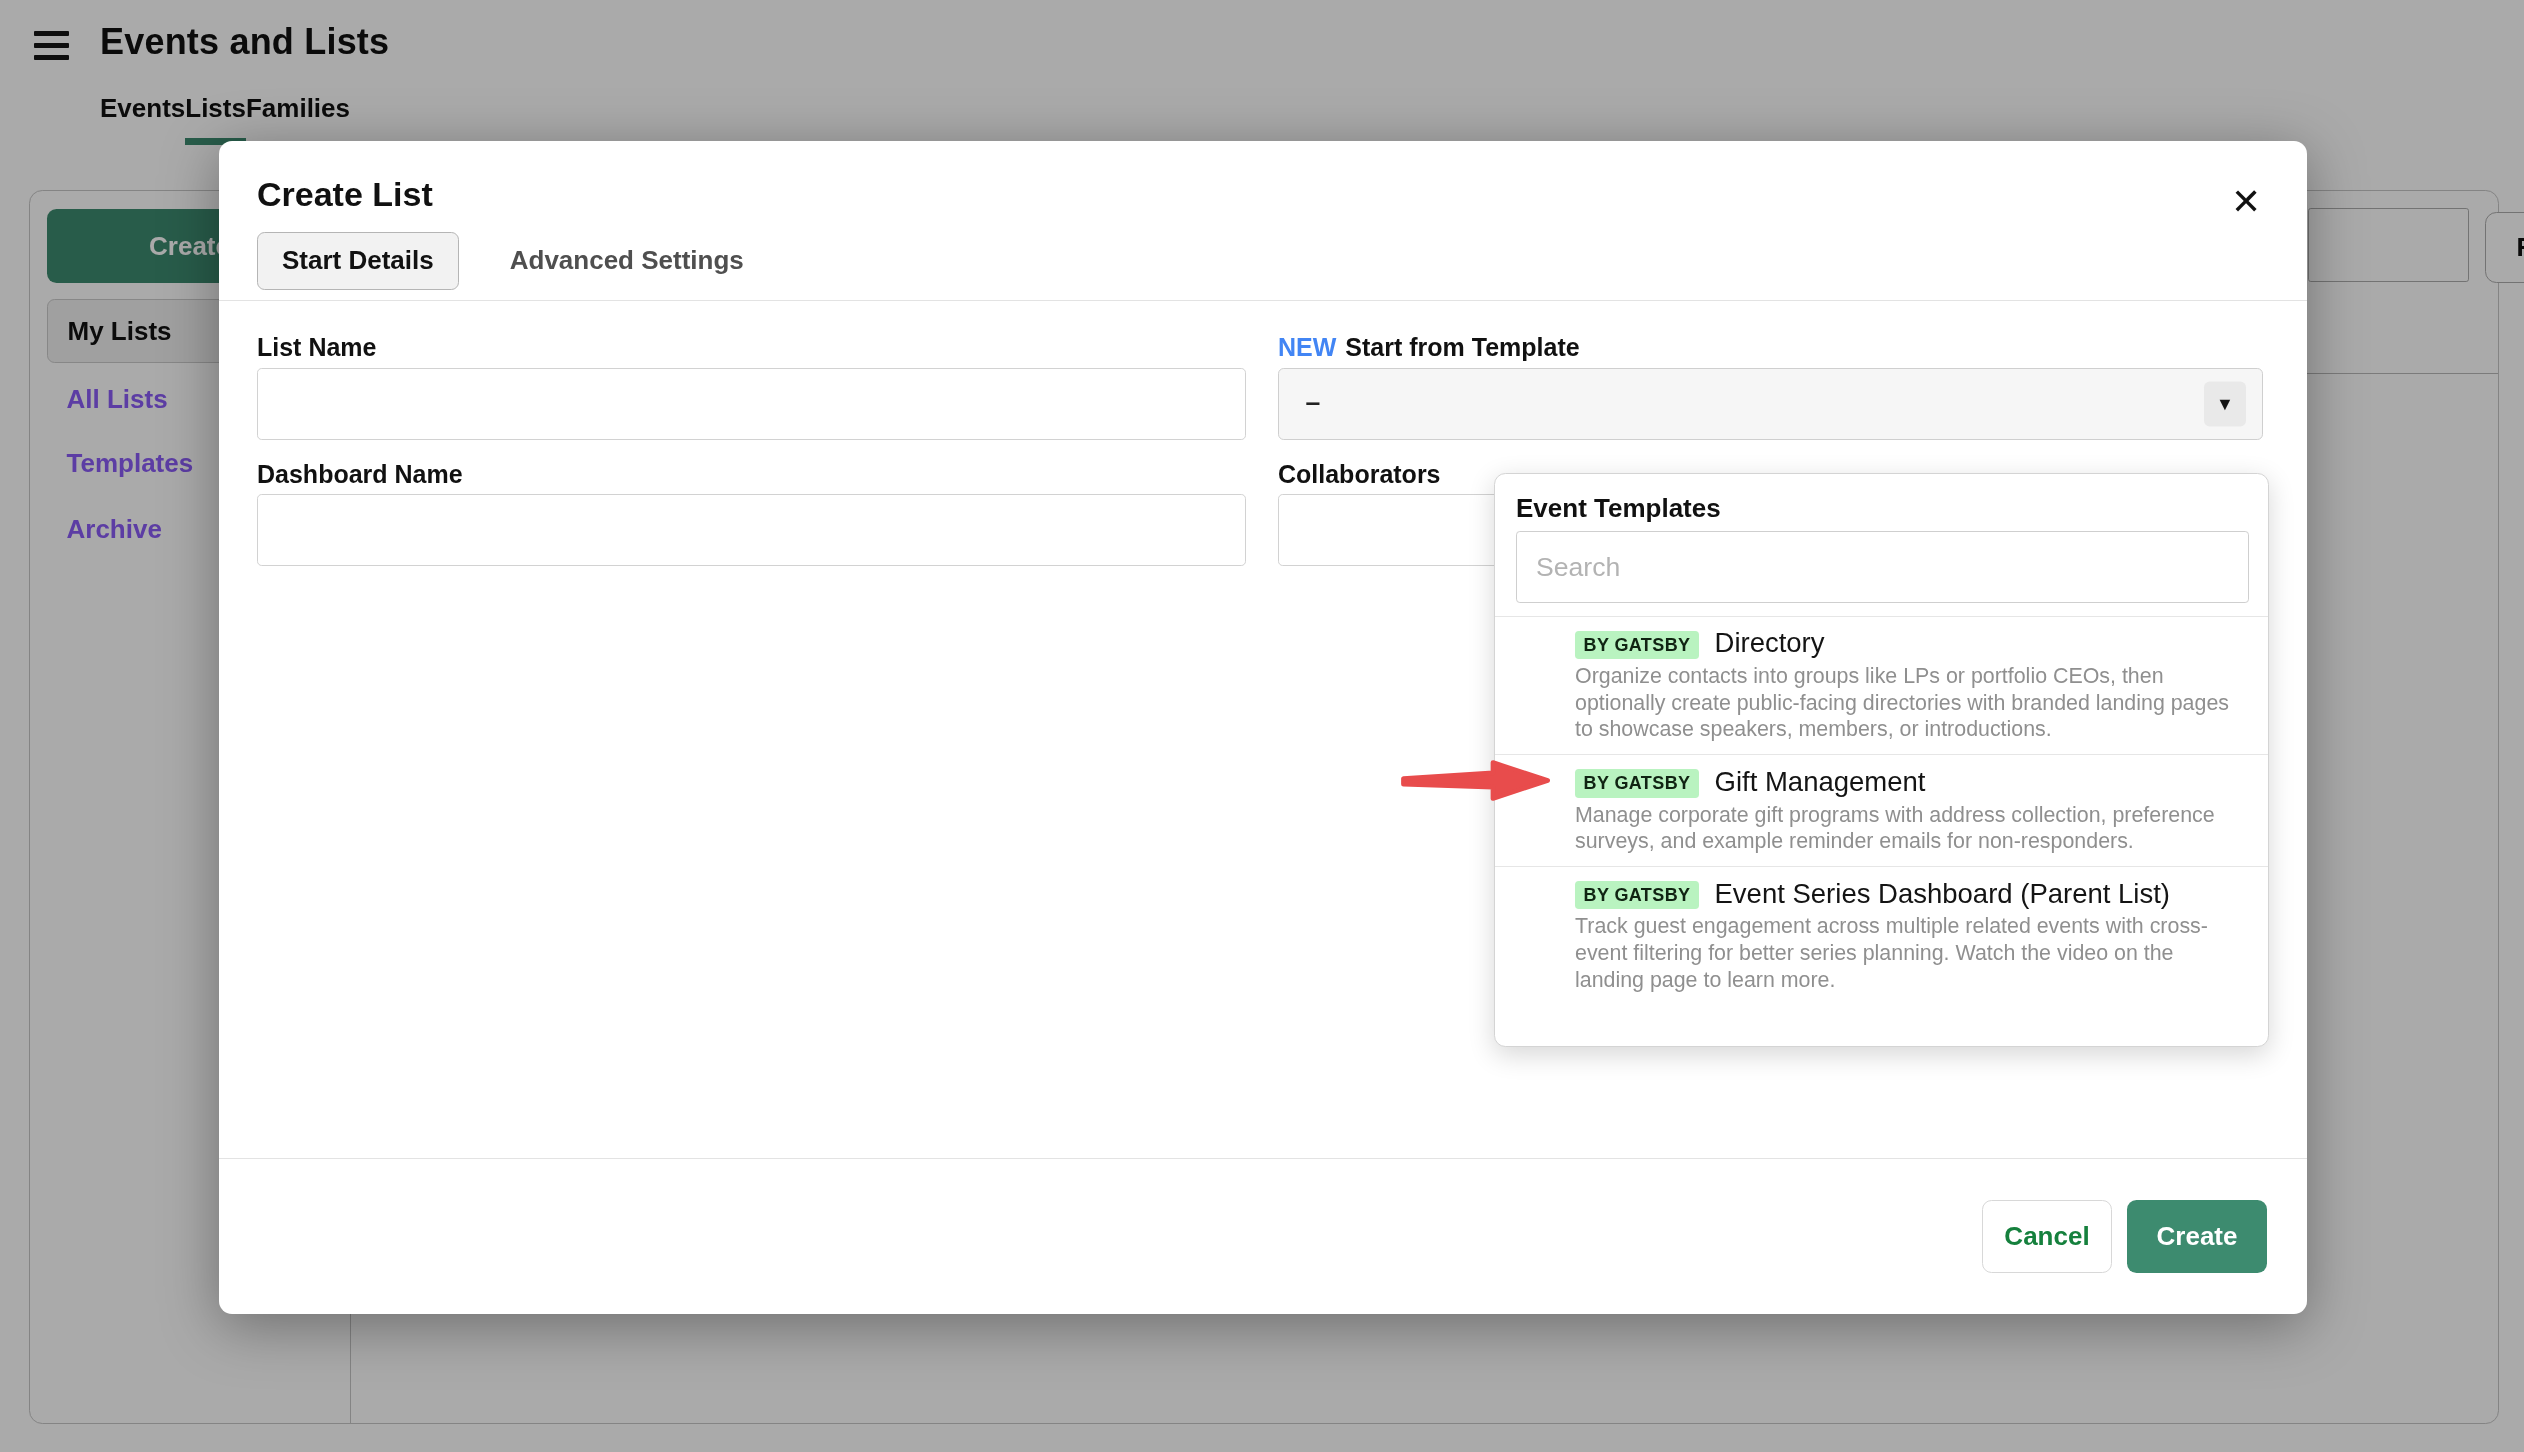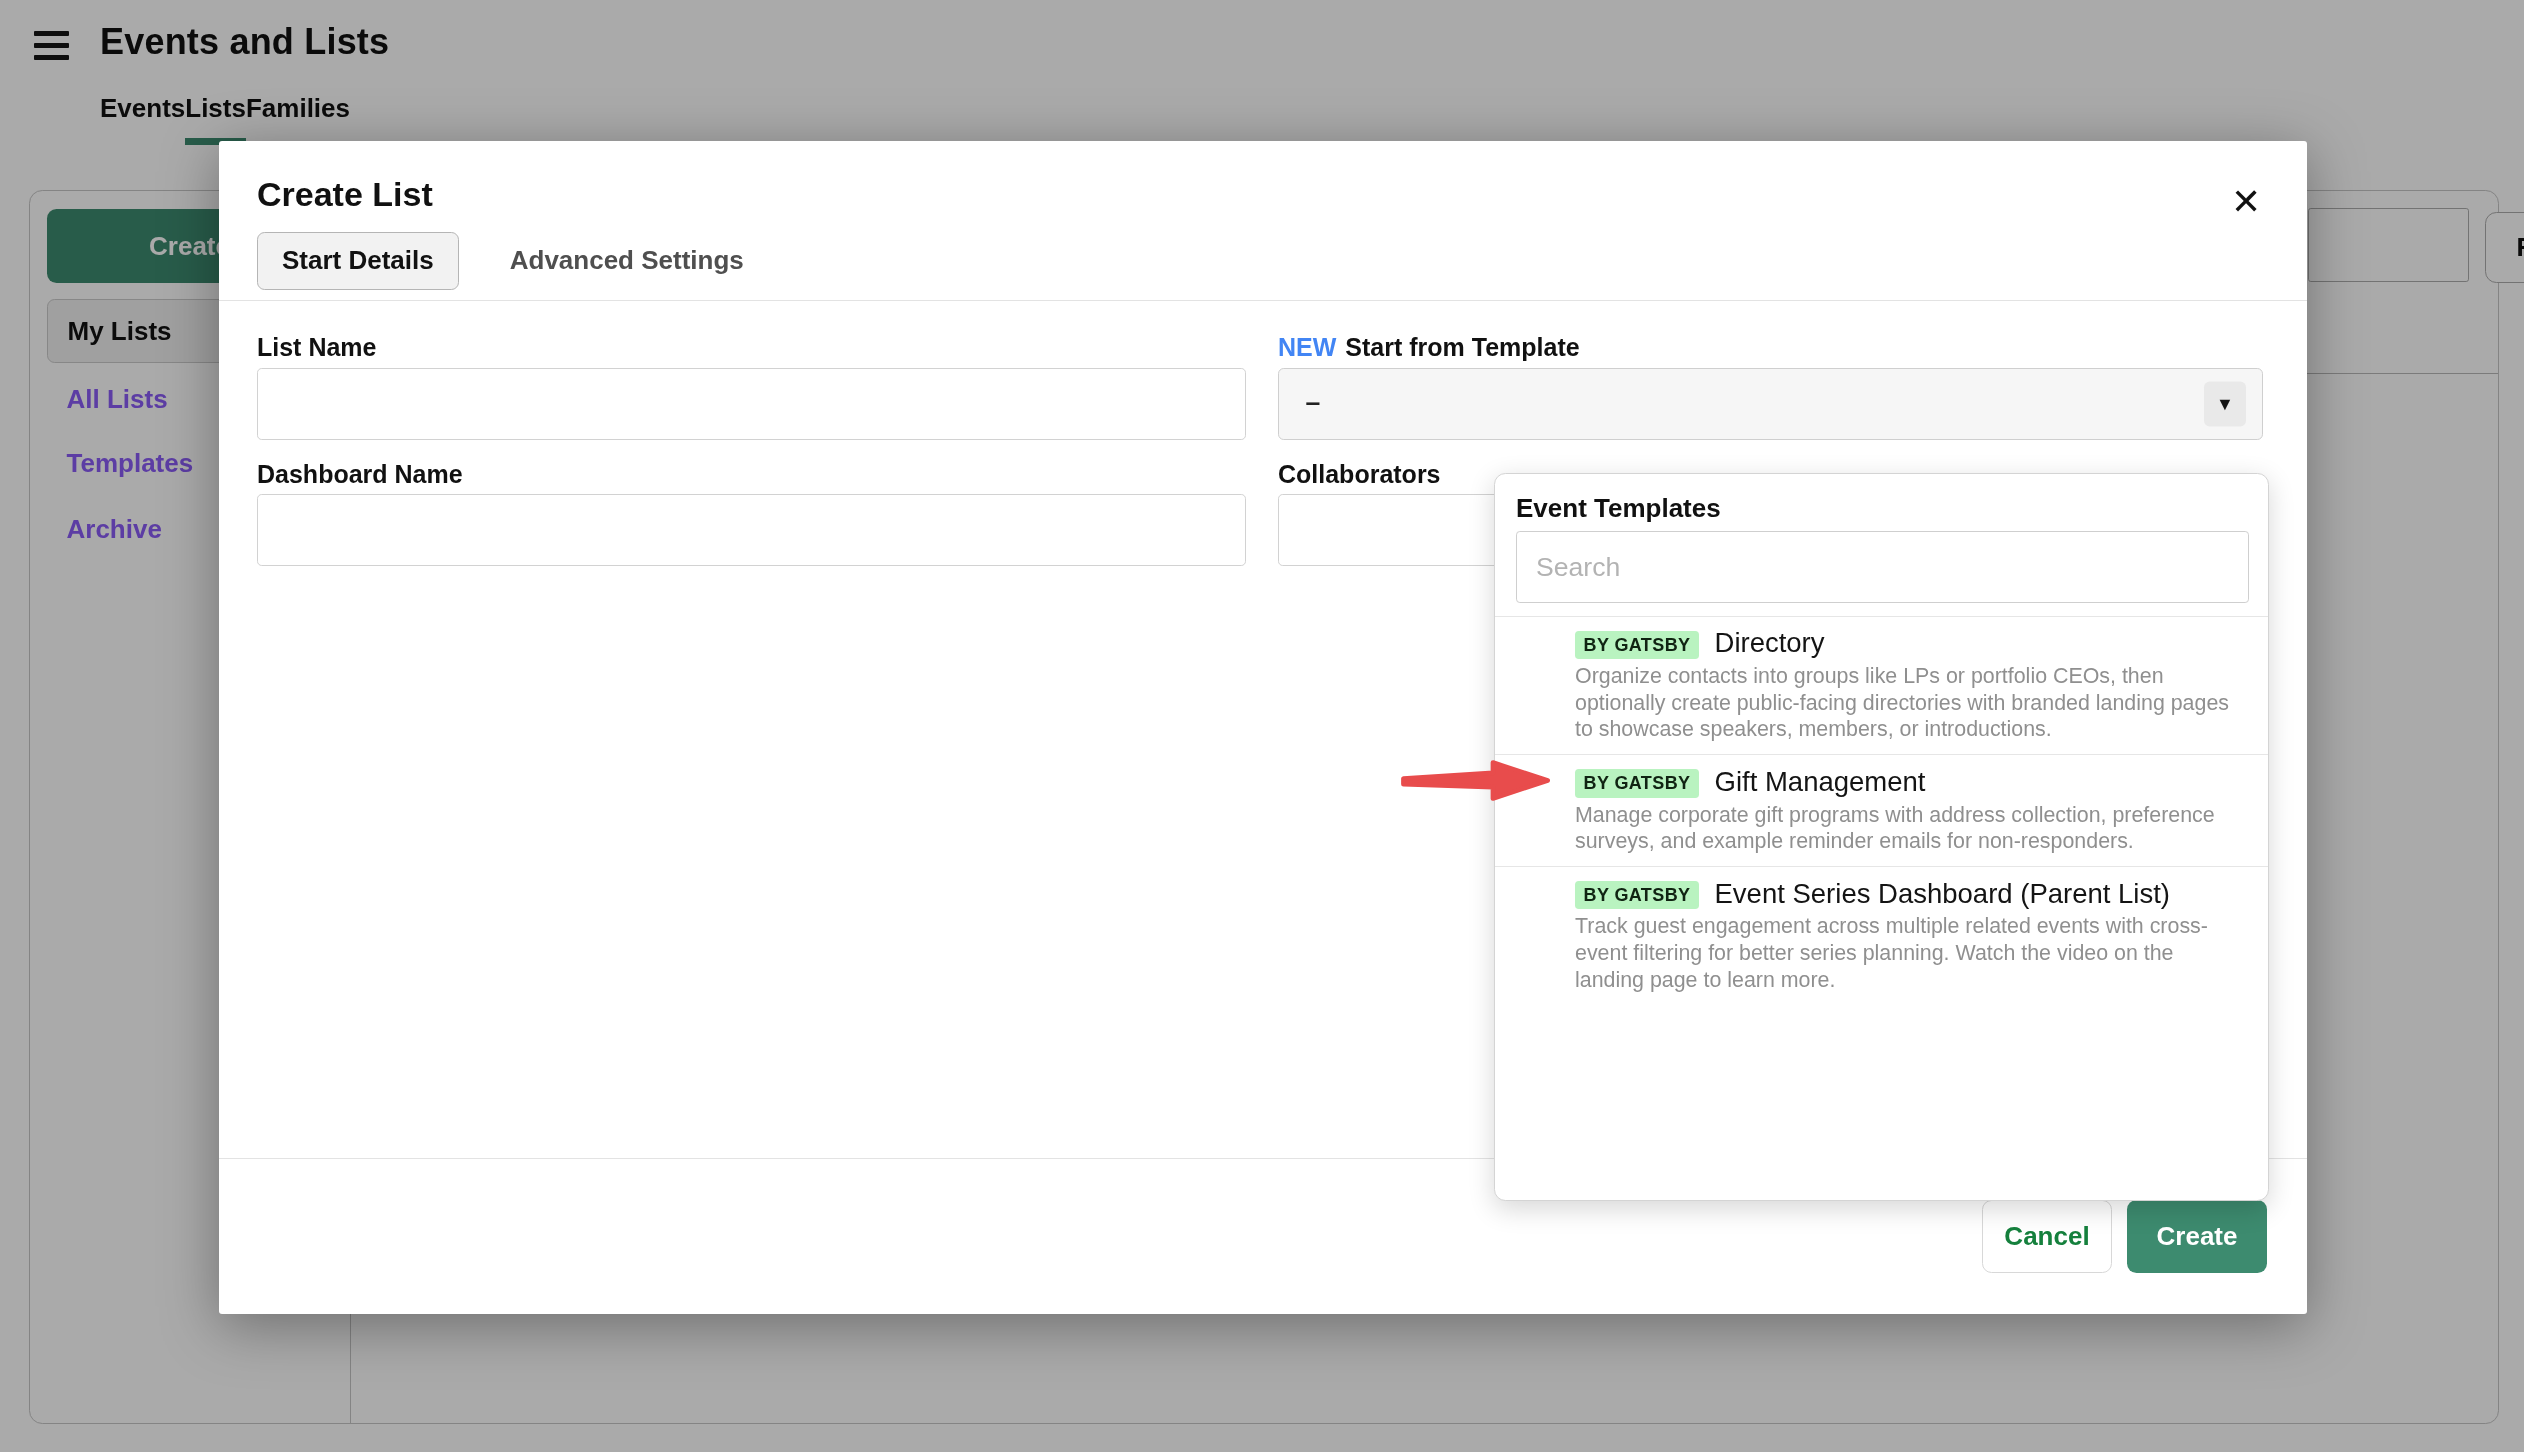--- a/index.html
+++ b/index.html
@@ -32,21 +32,21 @@
   .bg-filter-btn { position:absolute; left:2455px; top:21px; width:123px; height:71px;
     border:1.4px solid #adadad; border-radius:11.4px; background:#fff;
     font-size:26px; font-weight:700; display:flex; align-items:center; padding-left:31px; }
   .bg-divider { position:absolute; left:322px; right:0; top:182px; border-top:1.4px solid #b9b9b9; }
 
   
   .overlay { position:absolute; inset:0; background:rgba(0,0,0,0.335); z-index:5; }
 
   
   .modal { position:absolute; left:219px; top:141px; width:2088px; height:1173px; z-index:10;
-    background:#fff; border-radius:3px; box-shadow:0 11.4px 57px rgba(0,0,0,0.35); }
+    background:#fff; border-radius:13px; box-shadow:0 11.4px 57px rgba(0,0,0,0.35); }
   .m-title { position:absolute; left:38px; top:34px; font-size:34px; font-weight:800; }
   .m-close { position:absolute; right:38px; top:38px; width:46px; height:46px; border:none; background:none;
     font-size:36px; font-weight:500; color:#111; cursor:pointer; line-height:46px; text-align:center; }
   .m-tabs { position:absolute; left:38px; top:91px; display:flex; align-items:center; }
   .m-tab-active { font-size:26px; font-weight:700; color:#111; background:#f2f2f2;
     border:1.4px solid #b5b5b5; border-radius:7.6px; padding:12.3px 24px; cursor:pointer; }
   .m-tab { font-size:26px; font-weight:700; color:#4f4f4f; margin-left:51px; padding:12.3px 0; cursor:pointer;text-align:center; }
   .m-div { position:absolute; left:0; right:0; border-top:1.4px solid #e3e3e3; }
   .m-div1 { top:159px; } .m-div2 { top:1017px; }
 
@@ -58,21 +58,21 @@
   .f-select { position:absolute; left:1059px; top:227px; width:985px; height:72px;
     background:#f6f6f6; border:1.4px solid #cfcfcf; border-radius:5.7px; cursor:pointer; }
   .f-select .dash { position:absolute; left:26.6px; top:50%; transform:translateY(-54%);
     font-size:26.6px; font-weight:700; color:#222; }
   .f-select .arrow-box { position:absolute; right:16px; top:50%; transform:translateY(-50%);
     width:42px; height:45px; background:#e9e9e9; border-radius:5.7px;
     display:flex; align-items:center; justify-content:center; }
   .f-select .arrow-box span { font-size:18px; color:#141414; }
 
   
-  .tpl-panel { position:absolute; left:1275px; top:332px; width:775px; height:728px; z-index:12;
+  .tpl-panel { position:absolute; left:1275px; top:332px; width:775px; height:574px; z-index:12;
     background:#fff; border:1.4px solid #d4d4d4; border-radius:11.4px;
     box-shadow:0 7.6px 26.6px rgba(0,0,0,0.16); overflow:hidden; }
   .tpl-title { position:absolute; left:21px; top:19px; font-size:26px; font-weight:700; }
   .tpl-search { position:absolute; left:21px; top:57px; width:733px; height:72px;
     border:1.4px solid #cfcfcf; border-radius:3.8px; font-size:26.6px; padding:0 19px;
     font-family:"Liberation Sans",sans-serif; color:#333; }
   .tpl-search::placeholder { color:#b3b3b3; }
   .tpl-list { position:absolute; left:0; right:0; top:142px; bottom:0; }
   .tpl-item { border-top:1.4px solid #e6e6e6; padding:10.4px 25px 11.4px 80px; cursor:pointer; }
   .tpl-badge { display:inline-block; background:var(--badge-green); color:#102312;

